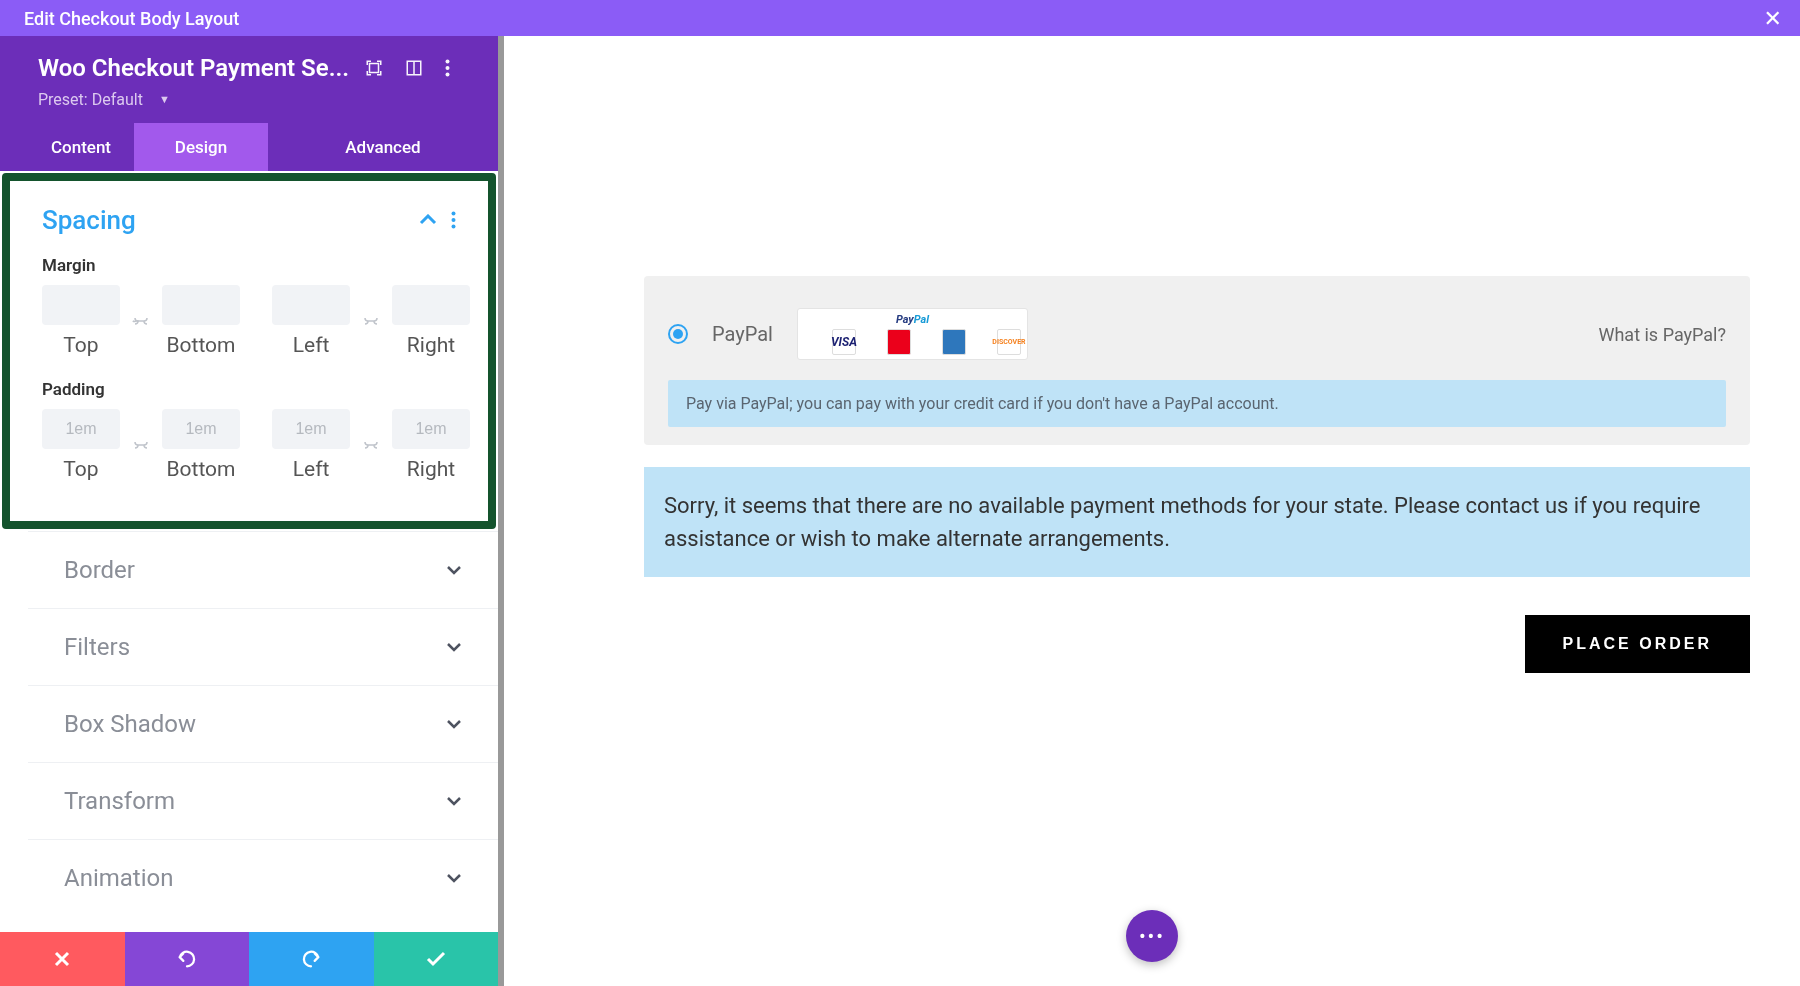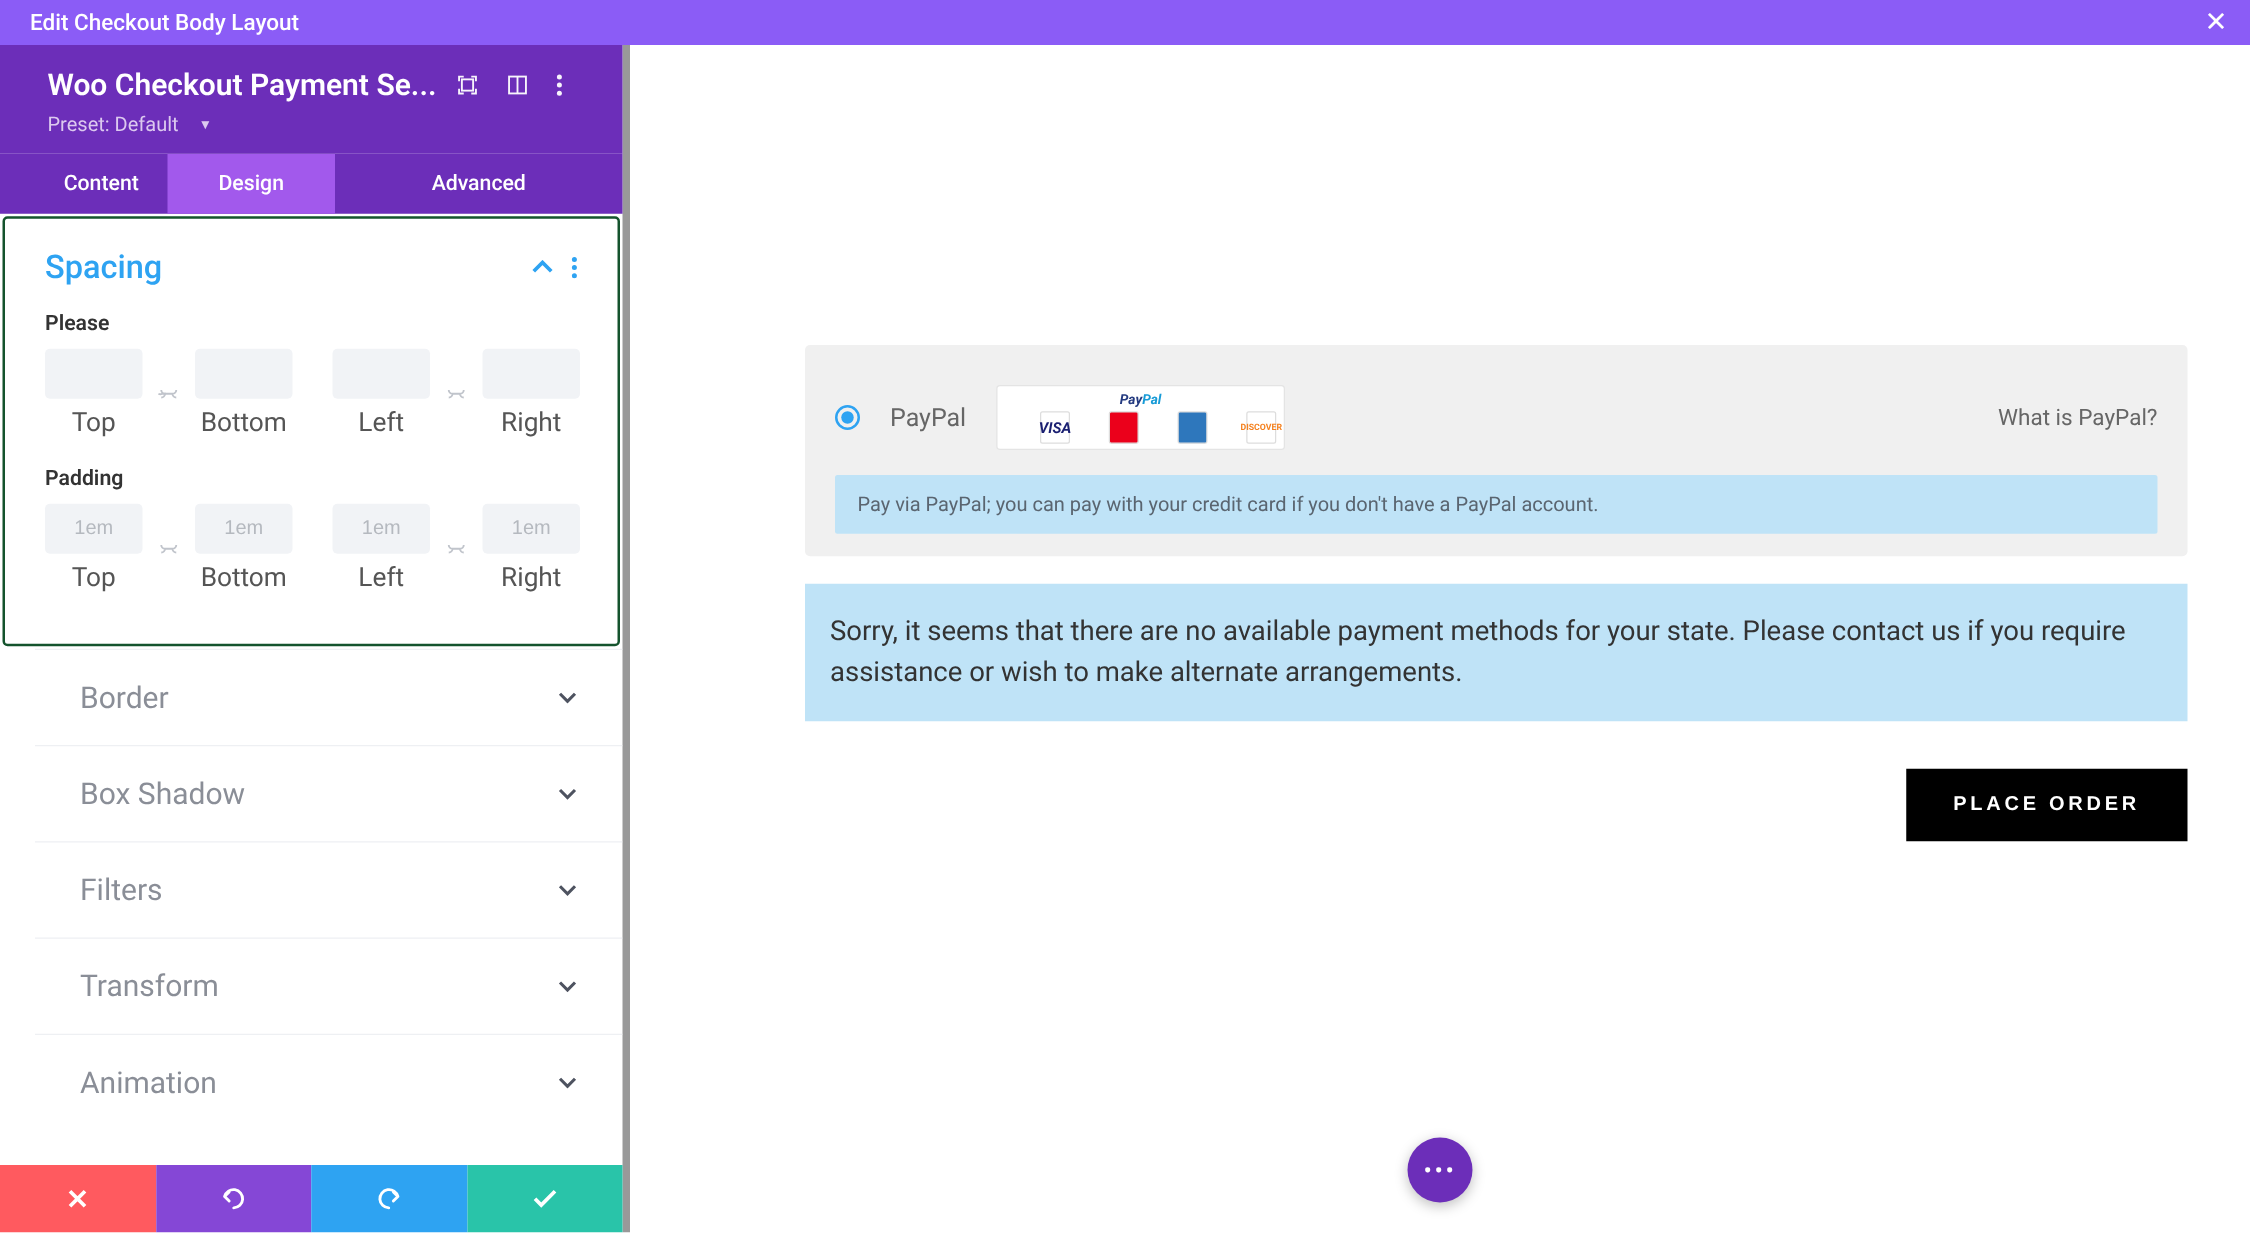--- a/index.html
+++ b/index.html
@@ -23,21 +23,21 @@
 
 .tabs { display: flex; background: #6c2eb9; }
 .tab { padding: 14px 0; text-align: center; color: #fff; font-size: 17px; font-weight: 500; cursor: pointer; }
 .tab:nth-child(1){ flex:0 0 134px;padding-left:28px; }
 .tab:nth-child(2){ flex:0 0 134px; }
 .tab:nth-child(3){ flex:1; }
 .tab.active { background: #a259ec; }
 
 .panel-scroll { flex: 1; overflow-y: auto; }
 
-.section-open { border: 2px solid #14532d; border-radius: 4px; margin: 2px; padding: 24px 32px 18px; }
+.section-open { border: 8px solid #14532d; border-radius: 4px; margin: 2px; padding: 24px 32px 18px; }
 .section-open-head { display: flex; align-items: center; justify-content: space-between; margin-bottom: 20px; }
 .section-open-title { color: #2ea3f2; font-size: 26px; font-weight: 500; }
 .section-open-controls { display: flex; gap: 14px; align-items: center; }
 .chev-up { color: #2ea3f2; font-size: 18px; cursor: pointer; }
 .kebab { color: #2ea3f2; cursor: pointer; }
 
 .sub-label { font-size: 17px; font-weight: 600; color: #333; margin-bottom: 10px; }
 .spacing-group { margin-bottom: 22px; }
 
 .spacing-row { display: flex; align-items: center; gap: 10px; }
@@ -148,21 +148,21 @@
               <svg width="5" height="18" viewBox="0 0 5 18" fill="currentColor">
                   <circle cx="2.5" cy="2.5" r="2"></circle>
                   <circle cx="2.5" cy="9" r="2"></circle>
                   <circle cx="2.5" cy="15.5" r="2"></circle>
                 </svg>
             </span>
           </div>
         </div>
 
         <div class="spacing-group">
-          <div class="sub-label">Please</div>
+          <div class="sub-label">Margin</div>
           <div class="spacing-row">
             <div class="spacing-col">
                 <input class="spacing-input" style="">
                 <span class="spacing-caption">Top</span>
               </div>
             <span class="link-icon">
                 <svg width="18" height="12" viewBox="0 0 24 14" fill="none" stroke="currentColor" stroke-width="2">
                   <path d="M9 7H5a4 4 0 000 0 4 4 0 01-4-0"></path>
                   <path d="M8 7a4 4 0 01-4-4M8 7a4 4 0 01-4 4M16 7a4 4 0 004-4M16 7a4 4 0 004 4M8 7h8"></path>
                 </svg>
@@ -224,29 +224,29 @@
 
       <div class="section-closed">
         <span class="section-closed-title">Border</span>
         <span class="chev-down">
             <svg width="16" height="10" viewBox="0 0 16 10" fill="none" stroke="currentColor" stroke-width="2.5">
               <path d="M2 2l6 6 6-6"></path>
             </svg>
           </span>
       </div>
       <div class="section-closed">
+        <span class="section-closed-title">Filters</span>
+        <span class="chev-down">
+            <svg width="16" height="10" viewBox="0 0 16 10" fill="none" stroke="currentColor" stroke-width="2.5">
+              <path d="M2 2l6 6 6-6"></path>
+            </svg>
+          </span>
+      </div>
+      <div class="section-closed">
         <span class="section-closed-title">Box Shadow</span>
-        <span class="chev-down">
-            <svg width="16" height="10" viewBox="0 0 16 10" fill="none" stroke="currentColor" stroke-width="2.5">
-              <path d="M2 2l6 6 6-6"></path>
-            </svg>
-          </span>
-      </div>
-      <div class="section-closed">
-        <span class="section-closed-title">Filters</span>
         <span class="chev-down">
             <svg width="16" height="10" viewBox="0 0 16 10" fill="none" stroke="currentColor" stroke-width="2.5">
               <path d="M2 2l6 6 6-6"></path>
             </svg>
           </span>
       </div>
       <div class="section-closed">
         <span class="section-closed-title">Transform</span>
         <span class="chev-down">
             <svg width="16" height="10" viewBox="0 0 16 10" fill="none" stroke="currentColor" stroke-width="2.5">

